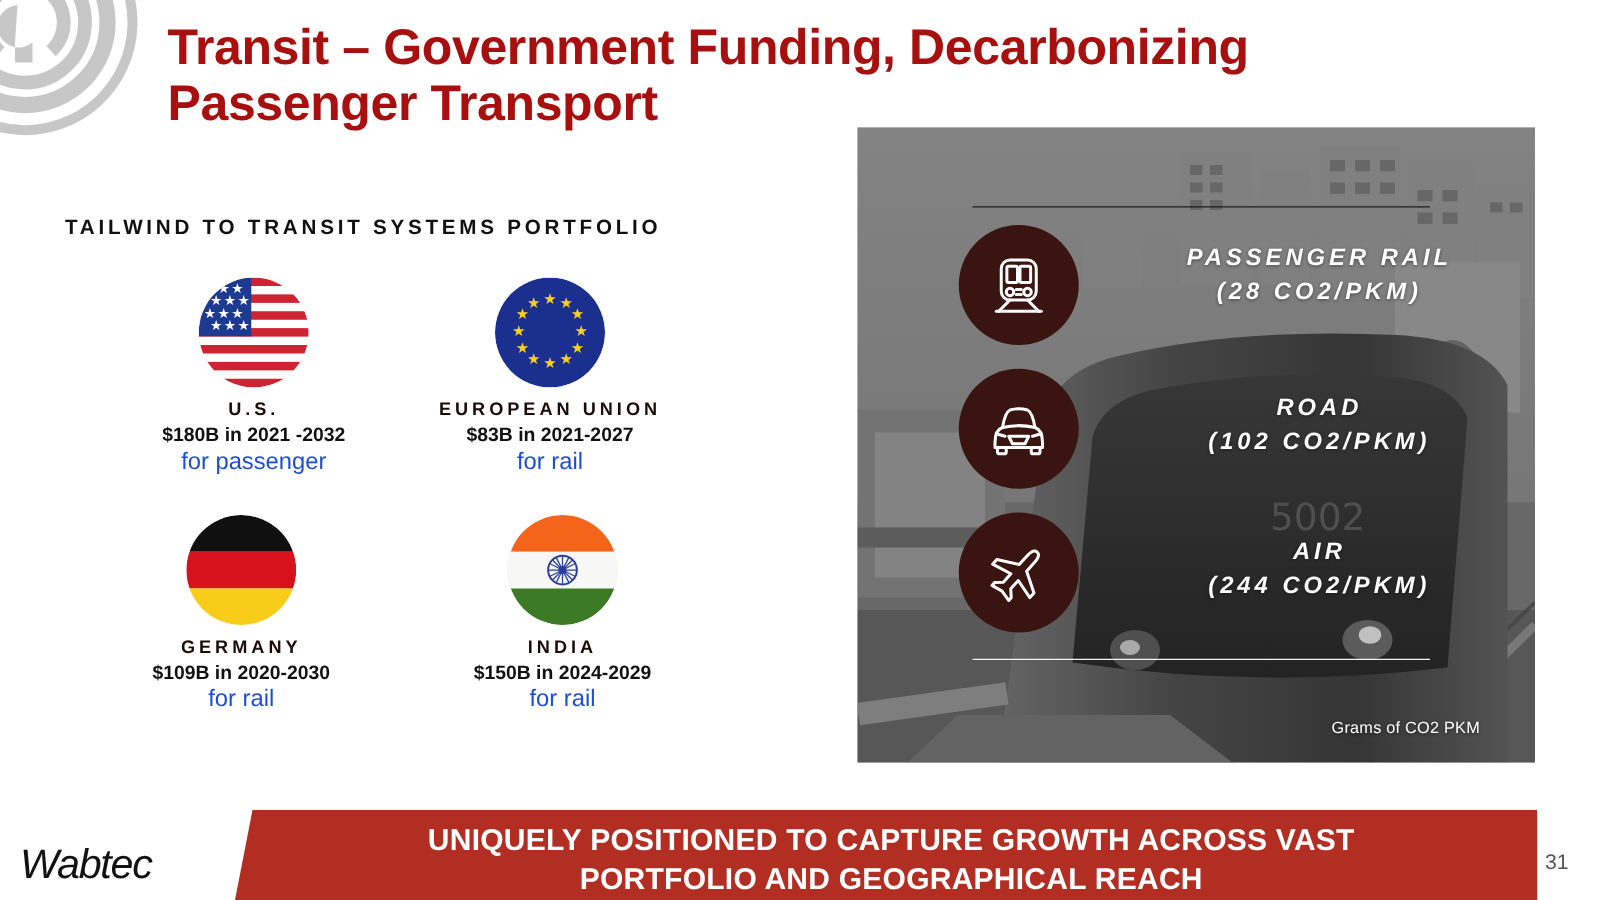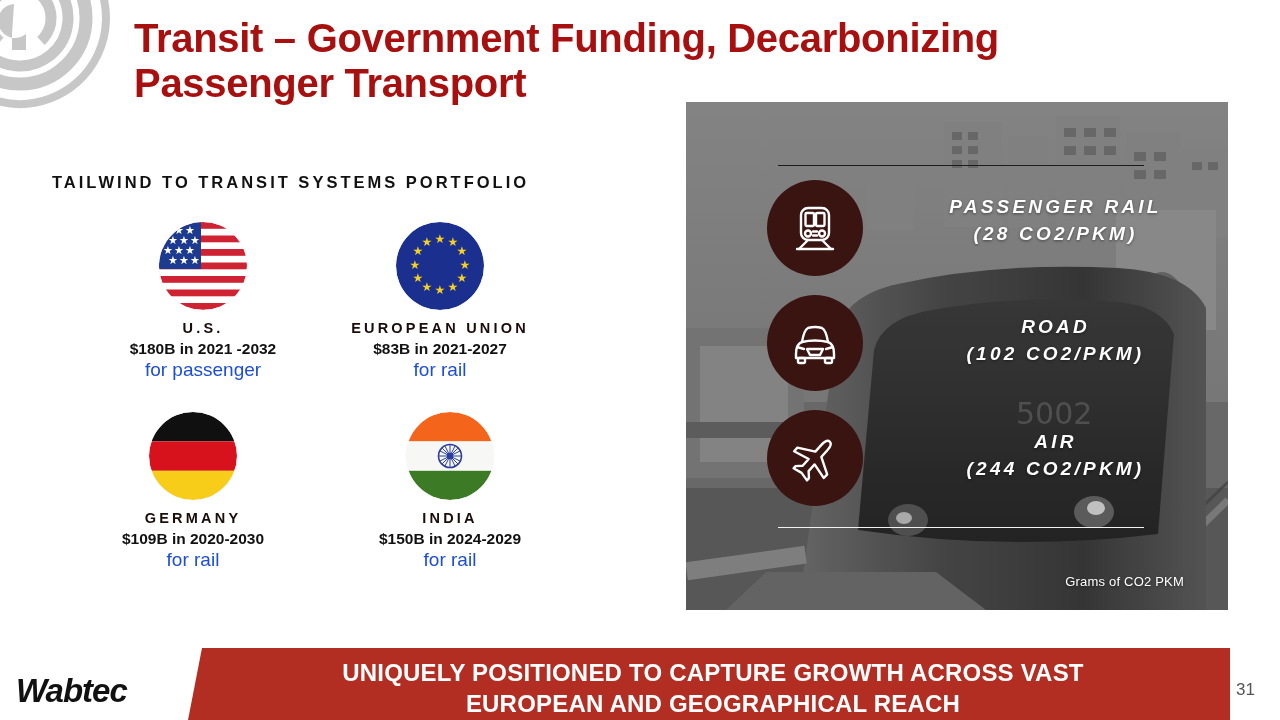--- a/index.html
+++ b/index.html
@@ -75,21 +75,21 @@
   #footer-banner{
     position:absolute;left:188px;top:648px;width:1042px;height:72px;
     background:#B22D22;clip-path:polygon(14px 0,1042px 0,1042px 72px,0 72px);
   }
   #footer-text{
     position:absolute;left:40px;top:9px;width:970px;text-align:center;
     color:#ffffff;font-weight:bold;font-size:24px;line-height:31px;letter-spacing:0.2px;
   }
   #wabtec-logo{
     position:absolute;left:16px;top:672px;
-    font-size:33px;font-weight:bold;font-style:italic;color:#111111;letter-spacing:-1px;
+    font-size:33px;font-weight:normal;font-style:italic;color:#111111;letter-spacing:-1px;
   }
   #page-number{
     position:absolute;left:1236px;top:680px;
     font-size:17px;color:#555555;
   }
 </style>
 </head>
 <body>
 
 <div id="corner-mark">
@@ -374,18 +374,18 @@
     </div>
   </div>
 
   <div id="panel-rule-bottom"></div>
   <div id="panel-caption">Grams of CO2 PKM</div>
 </div>
 
 <div id="footer-banner">
   <div id="footer-text">
     <div>UNIQUELY POSITIONED TO CAPTURE GROWTH ACROSS VAST</div>
-    <div>EUROPEAN AND GEOGRAPHICAL REACH</div>
+    <div>PORTFOLIO AND GEOGRAPHICAL REACH</div>
   </div>
 </div>
 
 <div id="wabtec-logo">Wabtec</div>
 <div id="page-number">31</div>
 
 </body></html>

